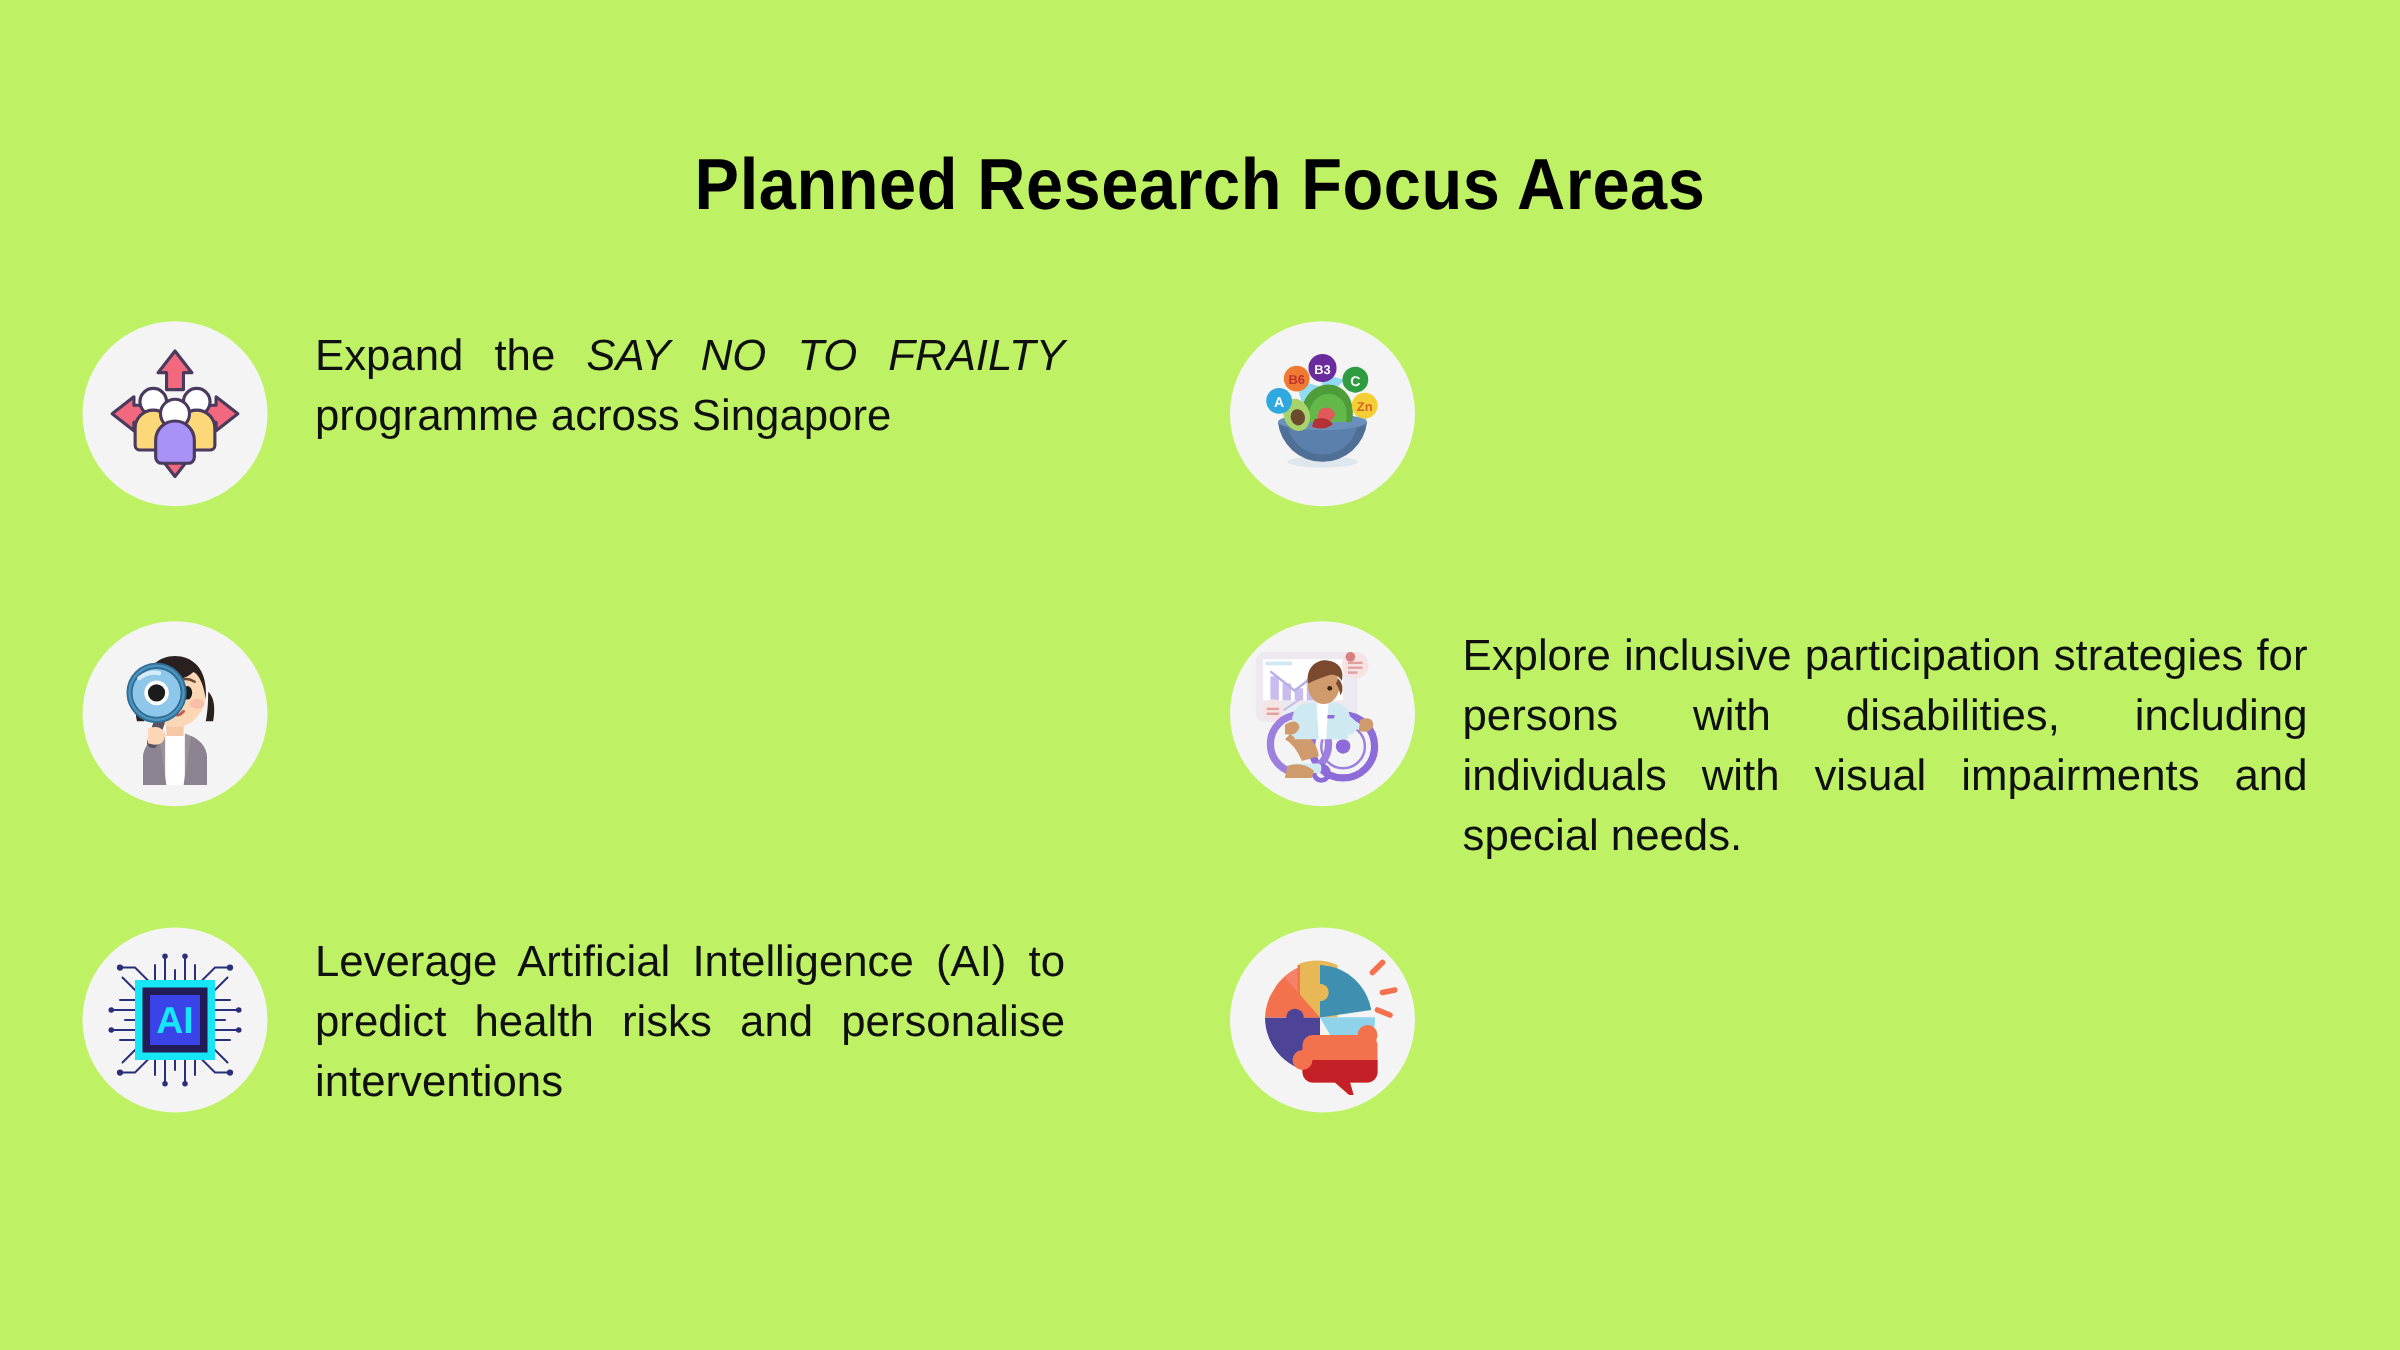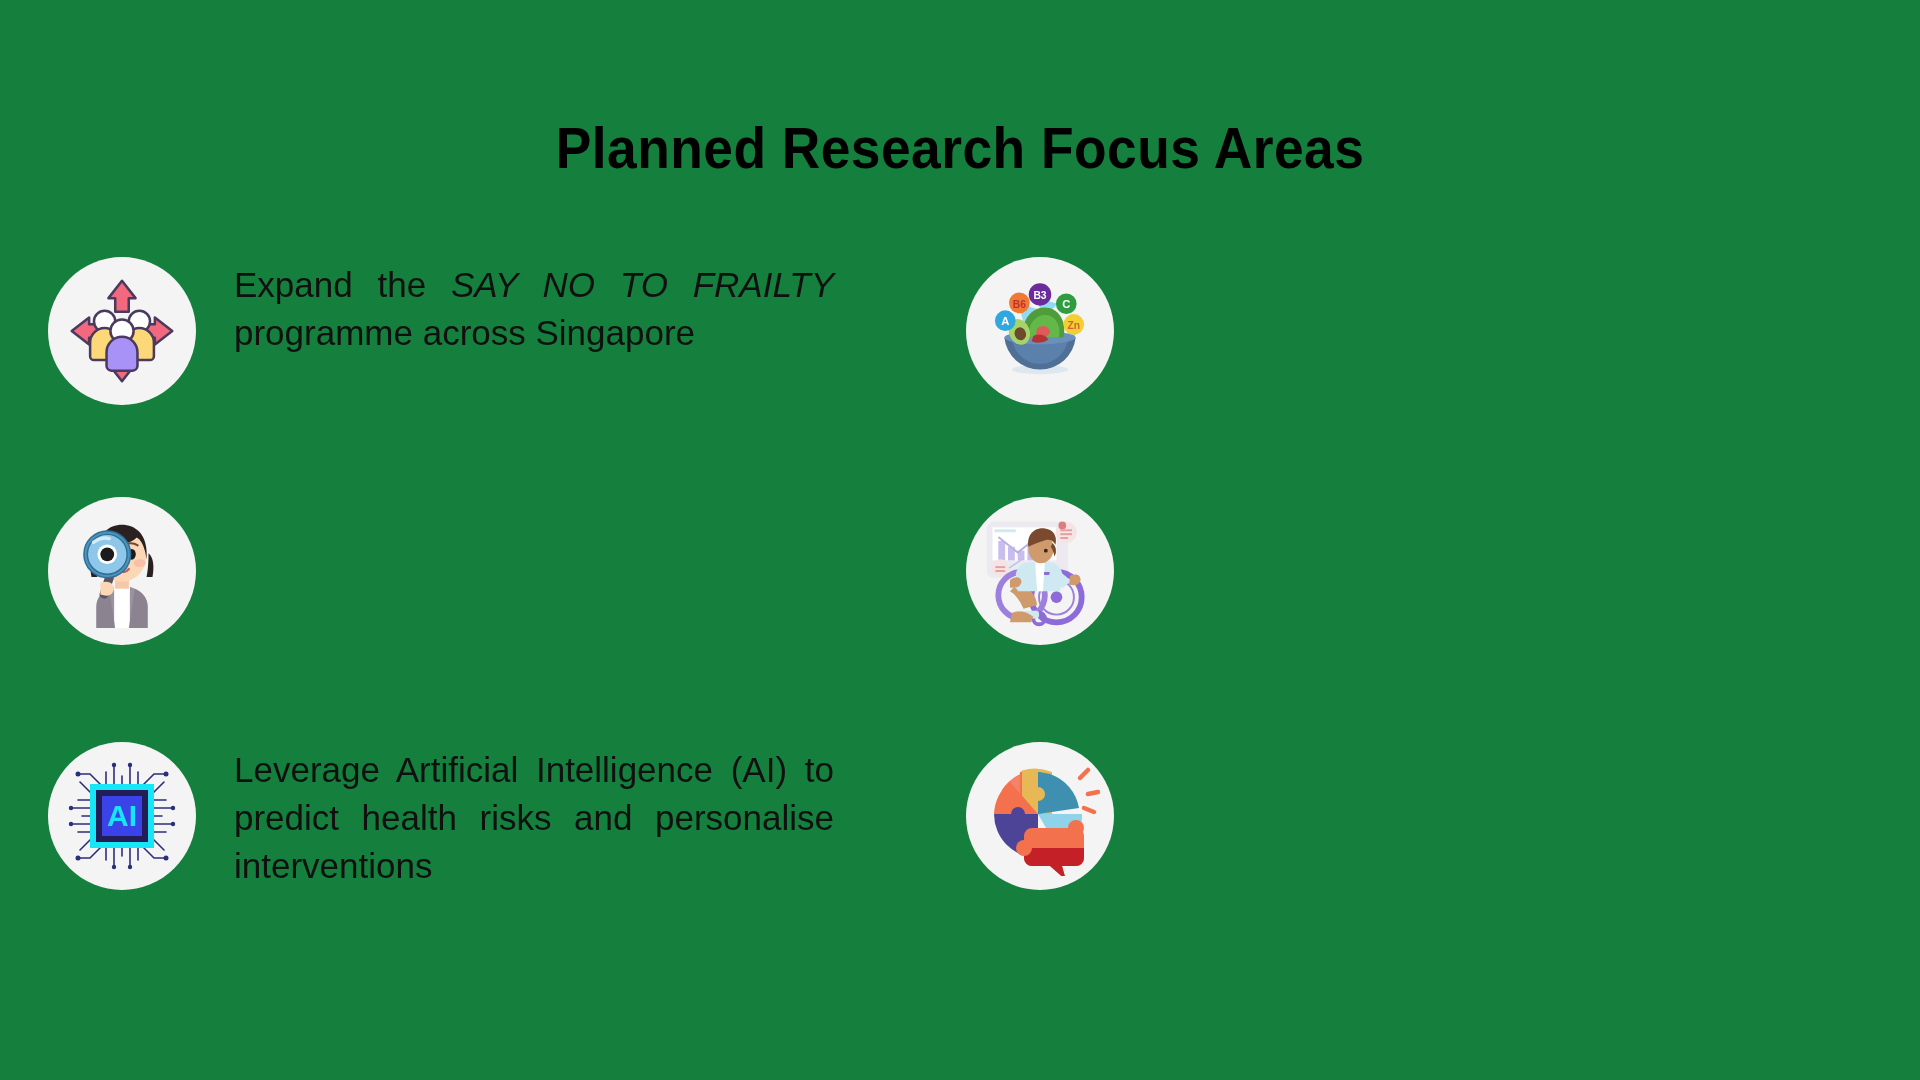--- a/index.html
+++ b/index.html
@@ -11,21 +11,21 @@
     width: 1920px;
     height: 1080px;
     overflow: hidden;
     font-family: "Liberation Sans", sans-serif;
   }
 
   .slide {
     position: relative;
     width: 1920px;
     height: 1080px;
-    background: #15803d;
+    background: #bef264;
   }
 
   
   .title {
     position: absolute;
     top: 114px;
     left: 0;
     width: 1920px;
     text-align: center;
     font-family: "Liberation Sans Narrow", "Liberation Sans", sans-serif;
@@ -41,21 +41,21 @@
   
   .grid {
     position: absolute;
     top: 255px;
     left: 0;
     width: 1920px;
     display: grid;
     grid-template-columns: 860px 880px;
     grid-template-rows: 240px 245px 230px;
     column-gap: 40px;
-    padding-left: 48px;
+    padding-left: 66px;
     box-sizing: border-box;
   }
 
   .item {
     display: flex;
     align-items: flex-start;
   }
   .item.col2 { padding-left: 18px; }
 
   .icon-wrap {
@@ -262,20 +262,21 @@
           <path d="M76 62 q14 4 20 14 l-8 7 q-6 -10 -14 -12z" fill="#cfe9f2"></path>
           <path d="M34 74 q10 -6 12 2 q-2 8 -12 6z" fill="#cf9b6d"></path>
           <path d="M96 70 q10 -4 11 4 q-2 8 -12 5z" fill="#cf9b6d"></path>
 
           <ellipse cx="66" cy="42" rx="13" ry="15" fill="#cf9b6d"></ellipse>
           <path d="M53 40 c-2 -14 8 -20 16 -19 c10 1 14 8 12 17 c-2 -4 -6 -6 -10 -5 c-6 2 -12 4 -18 7z" fill="#7b4a2e"></path>
           <path d="M78 36 q6 6 2 14 q-2 -8 -4 -10z" fill="#7b4a2e"></path>
           <circle cx="71" cy="44" r="2" fill="#3b2418"></circle>
         </svg>
       </div>
+      <div class="item-text">Explore inclusive participation strategies for persons with disabilities, including individuals with visual impairments and special needs.</div>
     </div>
 
     <div class="item col1">
       <div class="icon-wrap">
         <svg width="120" height="120" viewBox="0 0 120 120" aria-hidden="true">
 
           <g stroke="#2b2f7a" stroke-width="1.6" fill="none" stroke-linecap="round">
             <path d="M44 30 v-14"></path>
               <path d="M52 30 v-20"></path>
               <path d="M60 30 v-10"></path>

